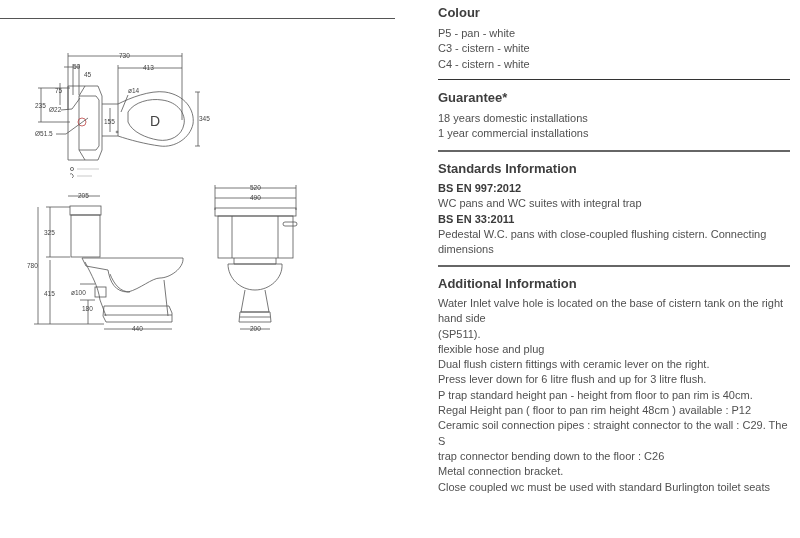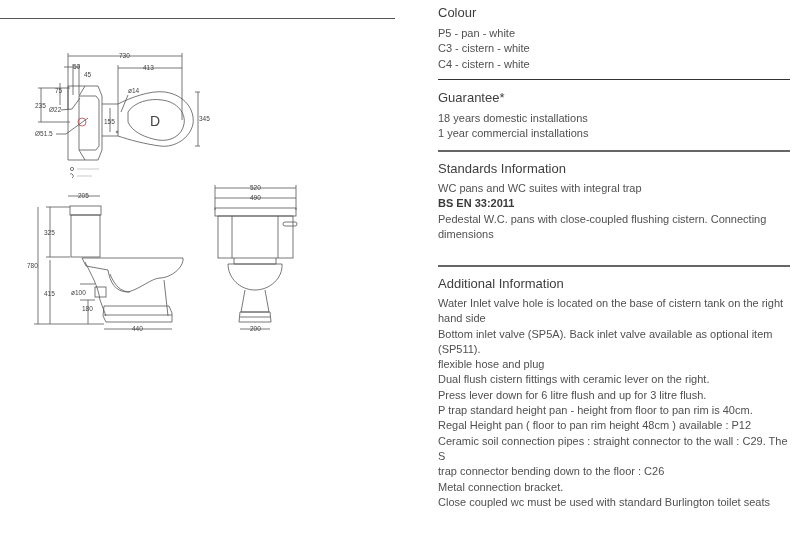--- a/index.html
+++ b/index.html
@@ -7,21 +7,21 @@
     width: 800px; height: 538px; background: #ffffff; position: relative; overflow: hidden;
     font-family: "Liberation Sans", sans-serif; color: #4a4a4a;
   }
   .left-rule { position: absolute; left: 0; top: 18px; width: 395px; height: 1px; background: #555; }
   .drawing { position: absolute; left: 0; top: 20px; width: 400px; height: 330px; }
   .drawing svg { width: 400px; height: 330px; display: block; }
   .drawing text { font-family: "Liberation Sans", sans-serif; font-size: 6.5px; fill: #444; }
 
   .right { position: absolute; left: 438px; top: 0; width: 352px; }
   .section { position: absolute; left: 0; width: 352px; }
-  .sec-title { font-size: 13px; font-weight: normal; color: #3e3e3e; line-height: 16px; }
+  .sec-title { font-size: 13px; font-weight: bold; color: #3e3e3e; line-height: 16px; }
   .line { font-size: 11px; line-height: 15.3px; color: #505050; }
   .line.bold { font-weight: bold; color: #3a3a3a; }
   .rule { position: absolute; left: 0; width: 352px; height: 1px; background: #333; }
   .rule.grey { background: #666; height: 2px; }
 </style>
 </head>
 <body>
 
 <div class="left-rule"></div>
 
@@ -159,34 +159,34 @@
     <div style="margin-top:5px">
       <div class="line">18 years domestic installations</div>
       <div class="line">1 year commercial installations</div>
     </div>
   </div>
   <div class="rule grey" style="top:150px"></div>
 
   <div class="section" style="top:161px">
     <div class="sec-title">Standards Information</div>
     <div style="margin-top:4px">
+      <div class="line bold">BS EN 997:2012</div>
       <div class="line">WC pans and WC suites with integral trap</div>
       <div class="line bold">BS EN 33:2011</div>
       <div class="line">Pedestal W.C. pans with close-coupled flushing cistern. Connecting</div>
       <div class="line">dimensions</div>
     </div>
   </div>
   <div class="rule grey" style="top:265px"></div>
 
   <div class="section" style="top:276px">
     <div class="sec-title">Additional Information</div>
     <div style="margin-top:4px">
       <div class="line">Water Inlet valve hole is located on the base of cistern tank on the right</div>
       <div class="line">hand side</div>
-      <div class="line">Bottom inlet valve (SP5A). Back inlet valve available as optional item</div>
       <div class="line">(SP511).</div>
       <div class="line">flexible hose and plug</div>
       <div class="line">Dual flush cistern fittings with ceramic lever on the right.</div>
       <div class="line">Press lever down for 6 litre flush and up for 3 litre flush.</div>
       <div class="line">P trap standard height pan - height from floor to pan rim is 40cm.</div>
       <div class="line">Regal Height pan ( floor to pan rim height 48cm ) available : P12</div>
       <div class="line">Ceramic soil connection pipes : straight connector to the wall : C29. The S</div>
       <div class="line">trap connector bending down to the floor : C26</div>
       <div class="line">Metal connection bracket.</div>
       <div class="line">Close coupled wc must be used with standard Burlington toilet seats</div>

